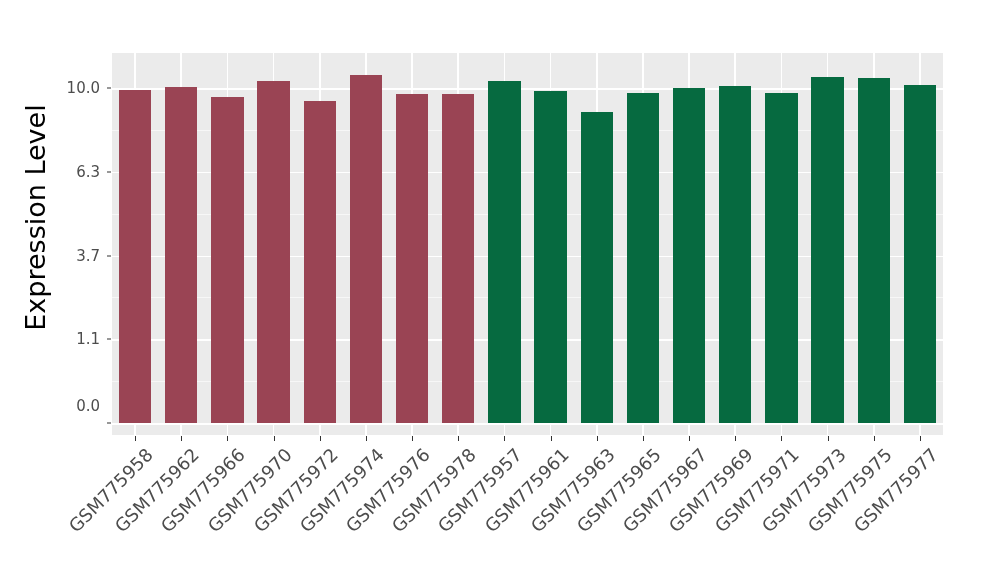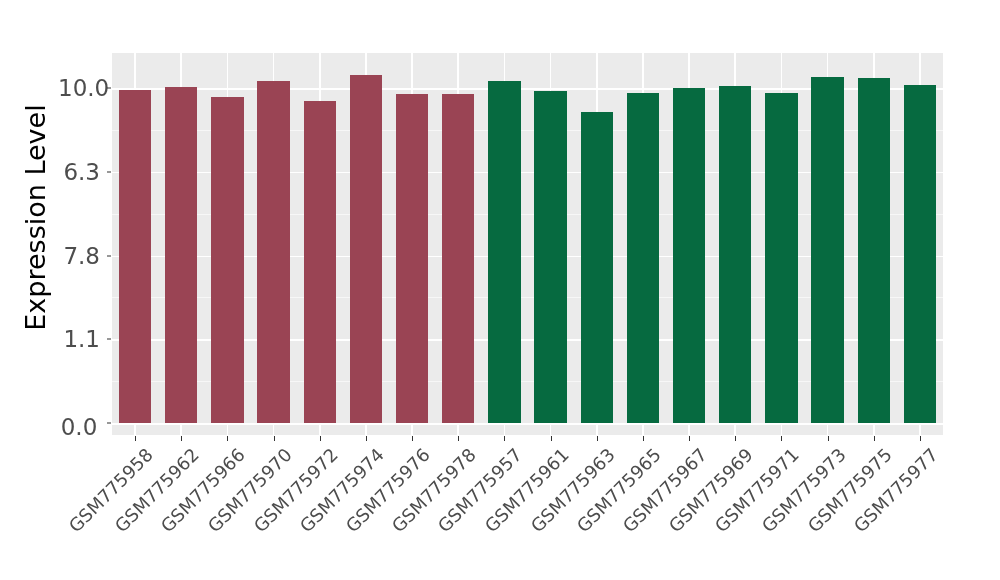--- a/index.html
+++ b/index.html
@@ -40,21 +40,21 @@
     white-space: nowrap;
     letter-spacing: 0px;
   }
 
   
   .y-tick-label {
     position: absolute;
     right: 0;
     width: 100%;
     text-align: right;
-    font-size: 23px;
+    font-size: 15px;
     color: #4d4d4d;
     transform: translateY(-50%);
     white-space: nowrap;
     padding-right: 6px;
     box-sizing: border-box;
   }
   #y-tick-area {
     position: absolute;
     left: 58px;
     top: 0;
@@ -127,23 +127,23 @@
   }
 </style>
 </head>
 <body>
 
 <div id="chart-root">
 
   <div class="y-axis-title">Expression Level</div>
 
   <div id="y-tick-area">
-      <div class="y-tick-label" style="top: 427px; text-align: center;">0.0</div>
+      <div class="y-tick-label" style="top: 406px;">0.0</div>
       <div class="y-tick-label" style="top: 339.25px;">1.1</div>
-      <div class="y-tick-label" style="top: 255.5px;">7.8</div>
+      <div class="y-tick-label" style="top: 255.5px;">3.7</div>
       <div class="y-tick-label" style="top: 171.75px;">6.3</div>
       <div class="y-tick-label" style="top: 88px;">10.0</div>
     </div>
   <div id="y-tick-marks">
       <div class="y-tick-mark" style="top: 423px;"></div>
       <div class="y-tick-mark" style="top: 339.25px;"></div>
       <div class="y-tick-mark" style="top: 255.5px;"></div>
       <div class="y-tick-mark" style="top: 171.75px;"></div>
       <div class="y-tick-mark" style="top: 88px;"></div>
     </div>

